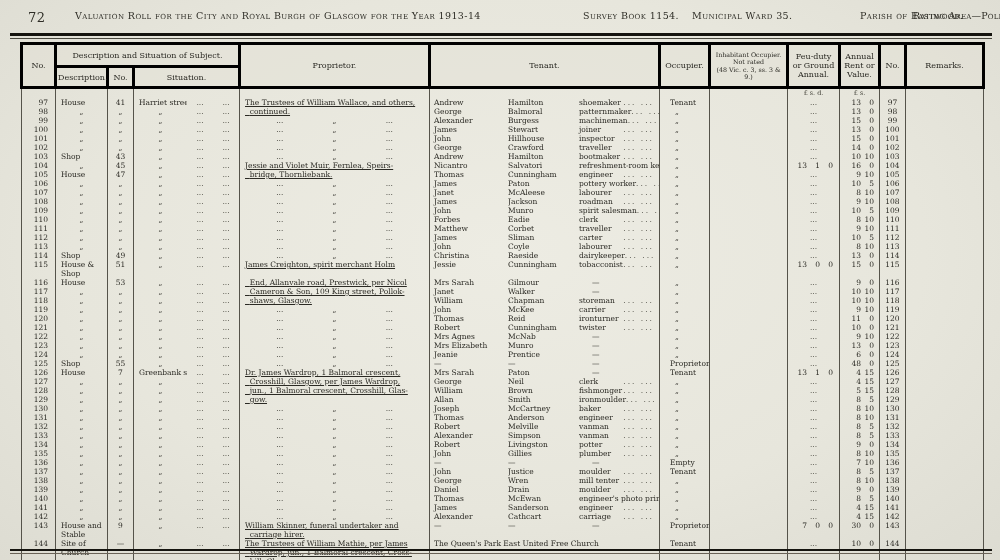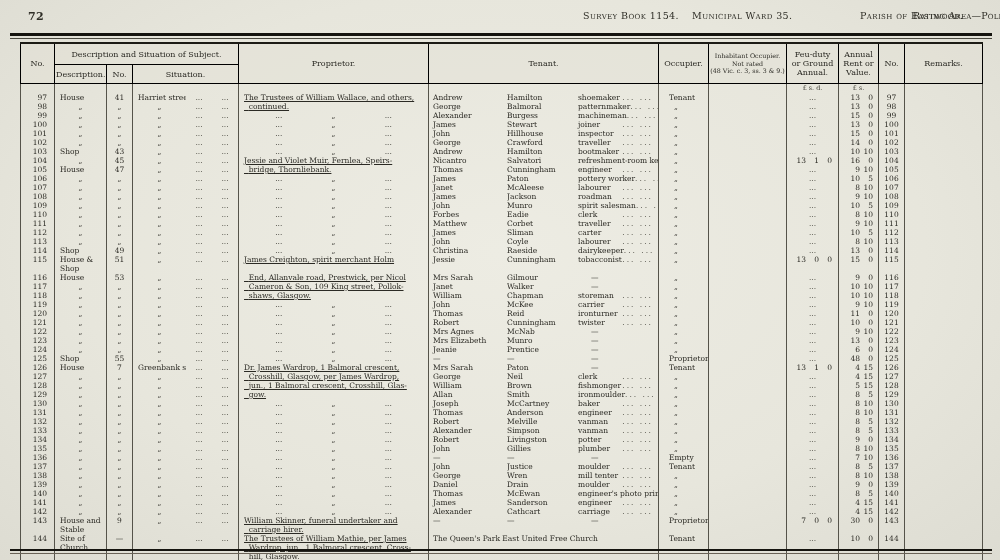--- a/index.html
+++ b/index.html
@@ -10,39 +10,39 @@
     font-family:"DejaVu Serif", serif;
     color:#2b2a24;
     -webkit-font-smoothing:antialiased;
   }
   
   .page-header{
     position:absolute;top:10px;left:0;width:1000px;height:16px;
     font-size:9.5px;letter-spacing:.4px;white-space:nowrap;
     font-variant:small-caps;color:#2e2d26;
   }
-  .pgno{position:absolute;left:28px;top:0;font-variant:normal;font-size:11px;font-weight:bold;}
+  .pgno{position:absolute;left:28px;top:0;font-variant:normal;font-size:13px;}
   .title-main{position:absolute;left:75px;top:0;}
   .seg0{position:absolute;left:583px;top:0;}
   .seg1{position:absolute;left:692px;top:0;}
   .seg2{position:absolute;left:812px;top:0;margin-left:48px;}
   .seg3{position:absolute;left:913px;top:0;letter-spacing:.2px;}
   .rule-top{position:absolute;left:10px;top:33px;width:982px;height:3px;background:#15140f;}
   .rule-top2{position:absolute;left:10px;top:38px;width:982px;height:1px;background:#4a493f;}
 
   
   .sheet{position:absolute;left:20px;top:42px;width:962px;}
   table{border-collapse:collapse;table-layout:fixed;width:962px;}
   col.w-no1{width:34px}col.w-desc{width:52px}col.w-sno{width:26px}col.w-sit{width:106px}
   col.w-prop{width:190px}col.w-ten{width:230px}col.w-occ{width:50px}col.w-inh{width:78px}
   col.w-feu{width:52px}col.w-rent{width:40px}col.w-no2{width:26px}col.w-rem{width:78px}
 
   th{
     font-weight:normal;font-size:8px;line-height:9px;text-align:center;
-    border:1px solid #000000;padding:1px 1px;vertical-align:middle;
+    border:3px solid #000000;padding:1px 1px;vertical-align:middle;
     background:rgba(226,224,213,.45);white-space:pre-line;
   }
   th.small{font-size:6.3px;line-height:7.4px;}
   thead tr.r1 th{height:18px;}
   thead tr.r2 th{height:16px;}
 
   td{
     font-size:7.5px;line-height:9px;vertical-align:top;padding:0;
     border-left:1px solid #55534a;border-right:1px solid #55534a;
     overflow:hidden;white-space:nowrap;
@@ -81,20 +81,21 @@
   .c-feu .fdots{display:block;text-align:center;color:#3c3b32;}
   .c-rent .rentflex{display:flex;justify-content:flex-end;padding-right:5px;}
   .c-rent .rl{width:17px;text-align:right;flex:none;}
   .c-rent .rs{width:13px;text-align:right;flex:none;}
 </style>
 </head>
 <body>
 
 <div class="page-header">
   <span class="pgno">72</span>
+  <span class="title-main">Valuation Roll for the City and Royal Burgh of Glasgow for the Year 1913-14</span>
   <span class="seg0">Survey Book 1154.</span>
   <span class="seg1">Municipal Ward 35.</span>
   <span class="seg2">Parish of Eastwood.</span>
   <span class="seg3">Rating Area—Pollokshaws.</span>
 </div>
 <div class="rule-top"></div>
 <div class="rule-top2"></div>
 
 <div class="sheet">
 <table>

